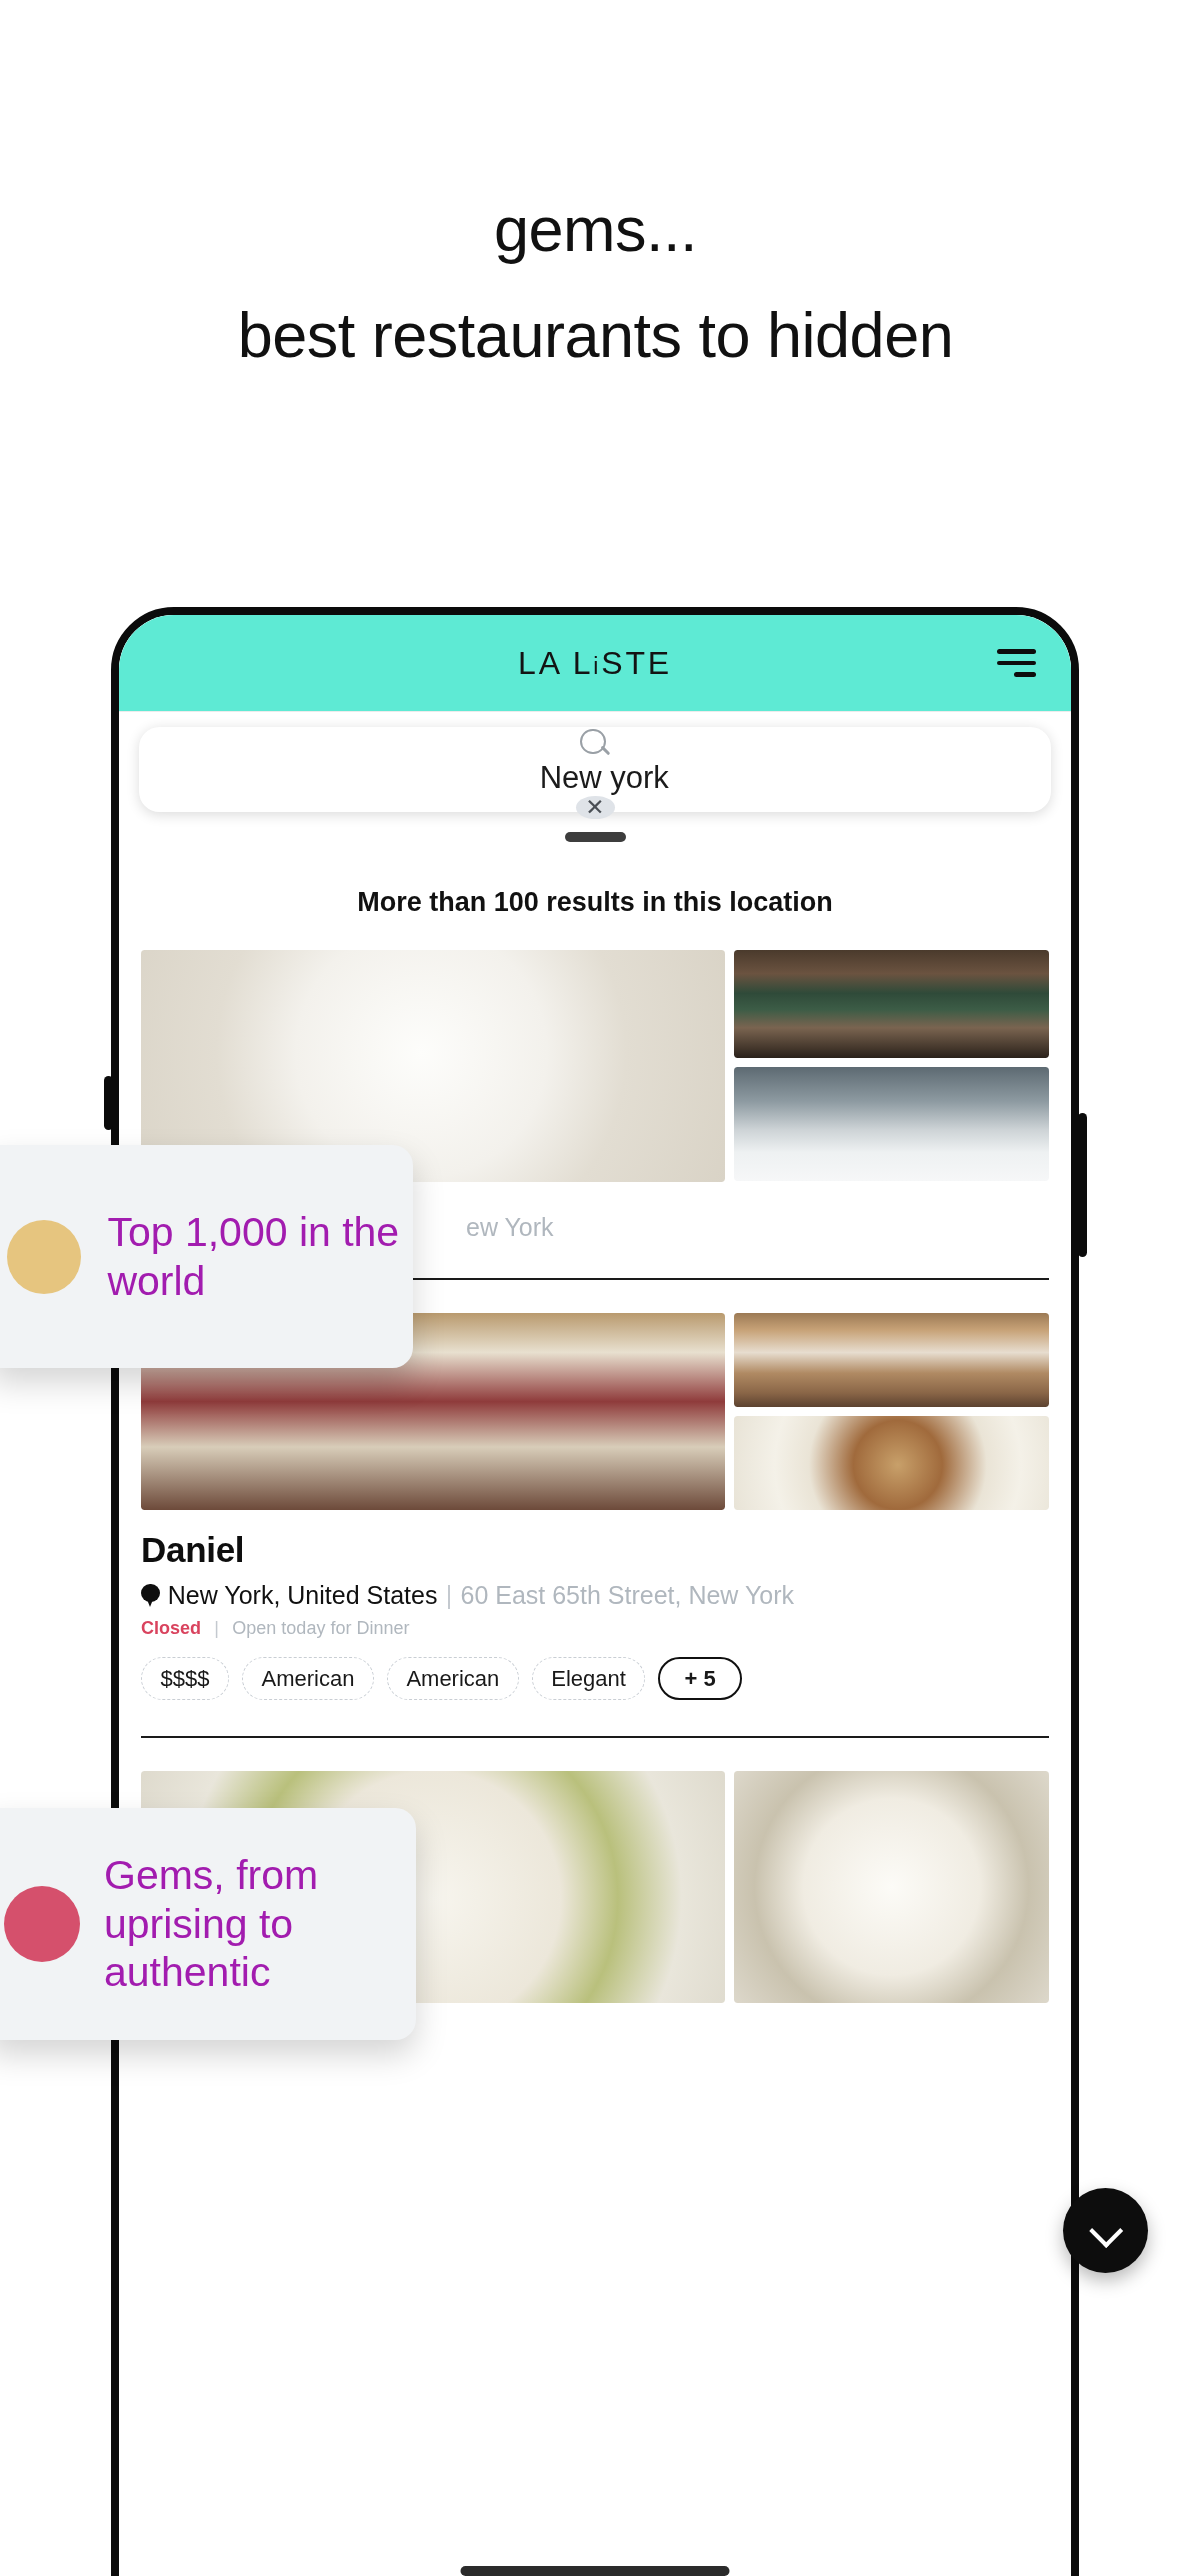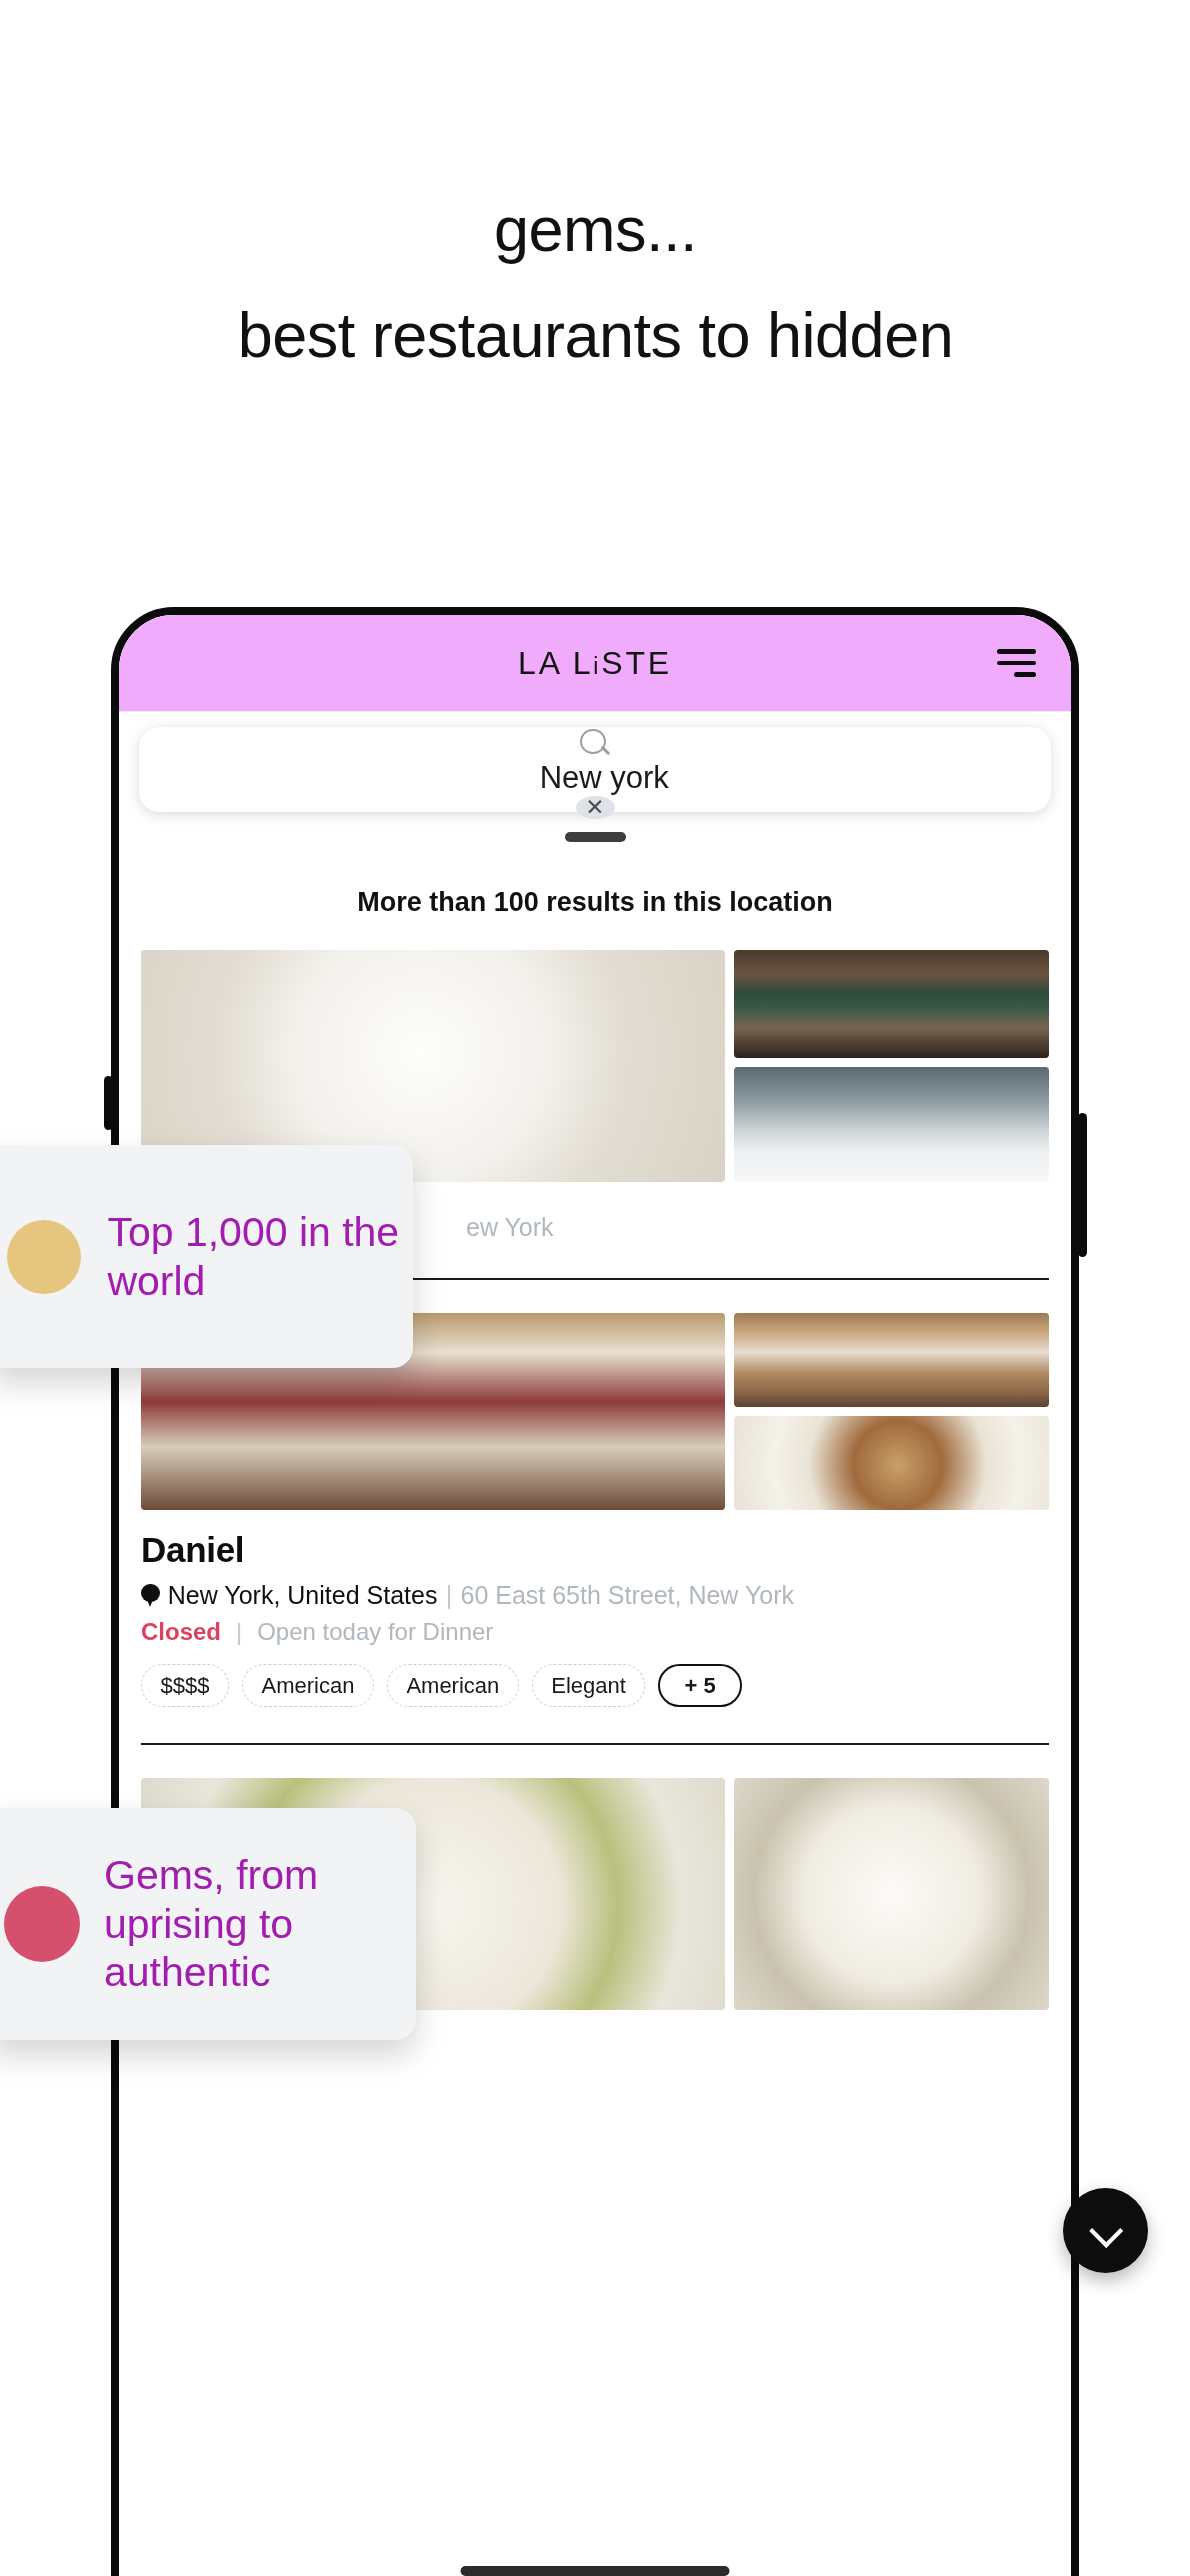--- a/index.html
+++ b/index.html
@@ -38,21 +38,21 @@
   .btn-left-1 { left: 104px; top: 1076px; width: 9.3px; height: 54px; }
   .btn-left-2 { left: 104px; top: 1159px; width: 9.3px; height: 93px; }
   .btn-left-3 { left: 104px; top: 1270px; width: 9.3px; height: 93px; }
   .btn-right-1 { left: 1078px; top: 1113px; width: 9.3px; height: 144px; }
 
   
   .app-header {
     position: relative; height: 97px;
     display: flex; align-items: center; justify-content: center;
     border-bottom: 0.9px solid #ececec;
-    background: #f0abfc;
+    background: #5eead4;
   }
   .brand {
     font-size: 32px; letter-spacing: 2.8px; color: #131313;
     font-family: "Liberation Sans", sans-serif; font-weight: 400;
   }
   .brand .sm { font-size: 23px; }
   .menu-icon {
     position: absolute; right: 35px; top: 50%; transform: translateY(-50%);
     width: 39px; height: 28px; display: flex; flex-direction: column;
     justify-content: space-between; align-items: flex-end;
@@ -173,21 +173,21 @@
     content: ""; position: absolute; left: 0; top: 0; width: 18.5px; height: 18.5px;
     background: #0e0e0e; border-radius: 50% 50% 50% 50%;
   }
   .pin::after {
     content: ""; position: absolute; left: 4.6px; top: 13px;
     border-left: 4.6px solid transparent; border-right: 4.6px solid transparent;
     border-top: 10.2px solid #0e0e0e;
   }
   .sep { color: #c4c9cf; margin: 0 8.3px; }
   .addr { color: #b0b7be; }
-  .r-status { margin-top: 7.4px; font-size: 24px; }
+  .r-status { margin-top: 7.4px; font-size: 18px; }
   .closed { color: #d9435e; font-weight: bold; }
   .open-note { color: #b0b7be; }
 
   .tags { display: flex; align-items: center; gap: 13px; margin-top: 18.5px; }
   .tag {
     height: 43px; padding: 0 18.5px; border-radius: 22px;
     border: 1.9px dashed #c9ced4; display: flex; align-items: center;
     font-size: 22px; color: #191919; white-space: nowrap;
   }
   .tag.more { border: 2.3px solid #101010; font-weight: bold; padding: 0 24px; }

